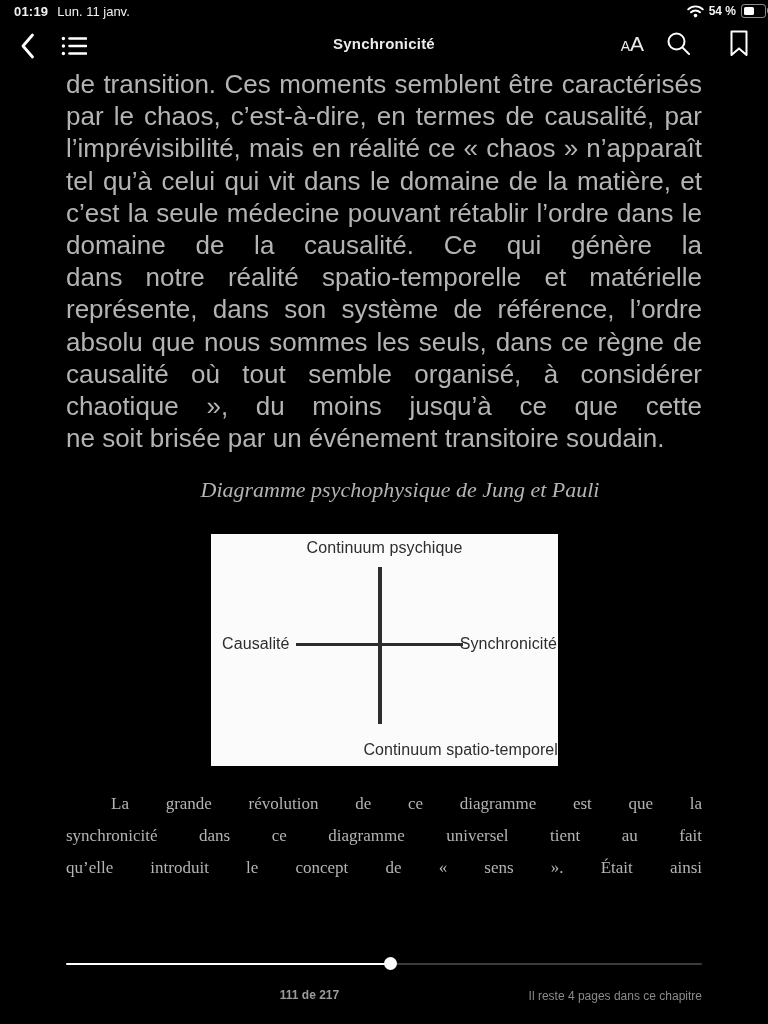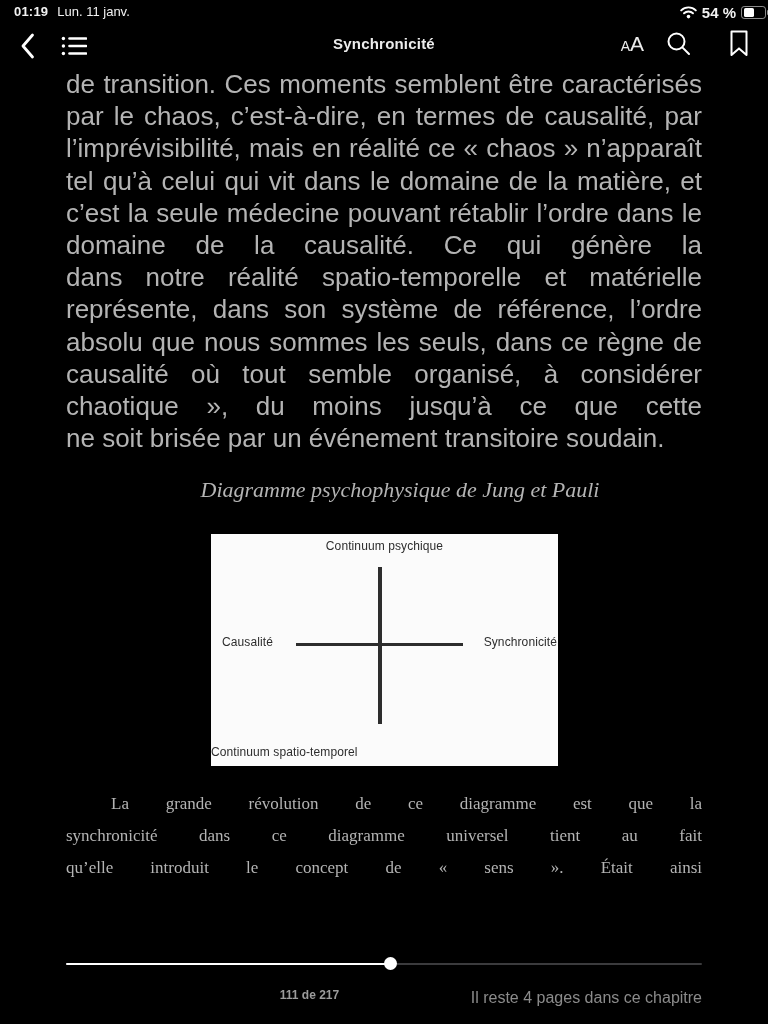--- a/index.html
+++ b/index.html
@@ -7,21 +7,21 @@
     position:relative;width:768px;height:1024px;overflow:hidden;
     background:var(--background,#000);
     font-family:"Liberation Sans",sans-serif;
     -webkit-font-smoothing:antialiased;
   }
   
   .statusbar{position:absolute;top:0;left:0;width:768px;height:24px;color:var(--status-text,#f2f2f2);padding-left:8px;}
   .sb-left{position:absolute;left:14px;top:4px;display:flex;gap:9px;align-items:baseline;font-size:13px;}
   .sb-time{font-weight:700;letter-spacing:.2px;}
   .sb-date{font-weight:400;}
-  .sb-right{position:absolute;right:10px;top:4px;display:flex;gap:5px;align-items:center;font-size:15px;}
+  .sb-right{position:absolute;right:10px;top:4px;display:flex;gap:5px;align-items:center;font-size:12px;}
   .sb-batt-pct{font-weight:600;}
   .battery{position:relative;width:23px;height:11.5px;border:1px solid rgba(255,255,255,.55);border-radius:3.2px;}
   .battery-fill{position:absolute;left:1.5px;top:1.5px;bottom:1.5px;background:#fff;border-radius:1.6px;}
   .battery-cap{position:absolute;right:-3.4px;top:3.2px;width:1.8px;height:5px;background:rgba(255,255,255,.55);border-radius:0 2px 2px 0;}
   
   .navbar{position:absolute;top:24px;left:0;width:768px;height:44px;}
   .nav-title{position:absolute;left:0;right:0;top:11px;text-align:center;font-size:15px;font-weight:700;color:var(--nav-text,#ececec);letter-spacing:.2px;}
   .nav-btn{position:absolute;background:none;border:none;padding:0;cursor:pointer;display:flex;align-items:center;justify-content:center;}
   .btn-back{left:16px;top:7px;width:22px;height:30px;}
   .btn-toc{left:60px;top:10px;width:28px;height:24px;}
@@ -38,34 +38,34 @@
   .jline.last{text-align:left;}
   .jline.last::after{content:none;}
   .jline.indent{text-indent:45px;}
   .para2{position:absolute;left:66px;top:788px;width:636px;color:var(--body-text,#b4b4b4);
     font-family:"Liberation Serif","DejaVu Serif",serif;font-size:17px;}
   .fig-caption{position:absolute;left:16px;width:768px;top:477px;text-align:center;
     font-family:"Liberation Serif","DejaVu Serif",serif;font-style:italic;
     font-size:22px;color:var(--body-text,#b4b4b4);}
   
   .diagram{position:absolute;left:211px;top:534px;width:347px;height:232px;background:var(--diagram-bg,#fbfbfb);}
-  .diagram .dlabel{position:absolute;color:var(--diagram-ink,#2d2d2d);font-size:12px;font-weight:500;letter-spacing:.1px;}
+  .diagram .dlabel{position:absolute;color:var(--diagram-ink,#2d2d2d);font-size:16px;font-weight:500;letter-spacing:.1px;}
   .dl-top{left:0;right:0;top:5px;text-align:center;}
-  .dl-bottom{left:0;right:0;bottom:7px;text-align:left;}
+  .dl-bottom{left:0;right:0;bottom:7px;text-align:right;}
   .dl-left{left:11px;top:101px;}
   .dl-right{right:1px;top:101px;}
   .d-vline{position:absolute;left:167px;top:33px;width:3.5px;height:157px;background:var(--diagram-ink,#2d2d2d);}
   .d-hline{position:absolute;left:85px;top:108.5px;width:167px;height:3.5px;background:var(--diagram-ink,#2d2d2d);}
   
   .scrubber{position:absolute;left:66px;top:956px;width:636px;height:16px;cursor:pointer;}
   .scrub-track{position:absolute;left:0;top:6.5px;width:100%;height:2.5px;background:var(--slider-track,#3b3b3d);border-radius:2px;}
   .scrub-fill{position:absolute;left:0;top:6.5px;height:2.5px;background:var(--slider-fill,#ffffff);border-radius:2px;}
   .scrub-thumb{position:absolute;top:1px;width:13px;height:13px;border-radius:50%;background:var(--slider-fill,#ffffff);}
   .page-indicator{position:absolute;left:0;width:619px;top:988px;text-align:center;font-size:12px;font-weight:600;color:var(--footer-text,#9b9b9b);}
-  .chapter-left{position:absolute;right:66px;top:989px;font-size:16px;font-weight:400;color:var(--footer-dim,#8b8b8b);}
+  .chapter-left{position:absolute;right:66px;top:989px;font-size:12px;font-weight:400;color:var(--footer-dim,#8b8b8b);}
   svg{display:block;}
 </style>
 </head>
 <body>
 
 <div id="screen">
 
   <div class="statusbar">
     <div class="sb-left">
       <span class="sb-time">01:19</span>

